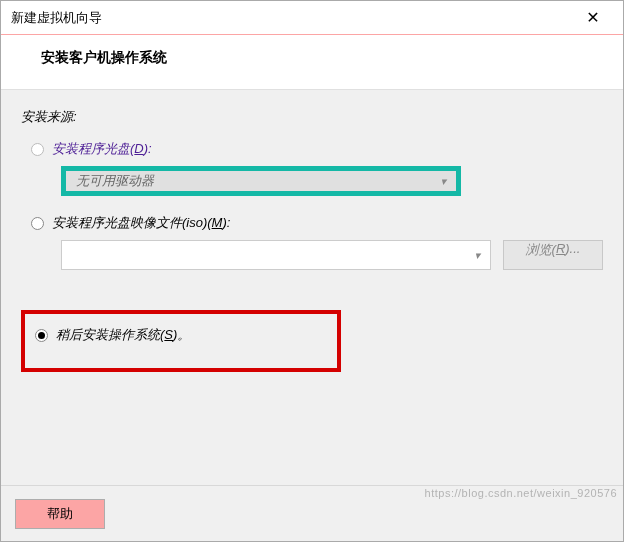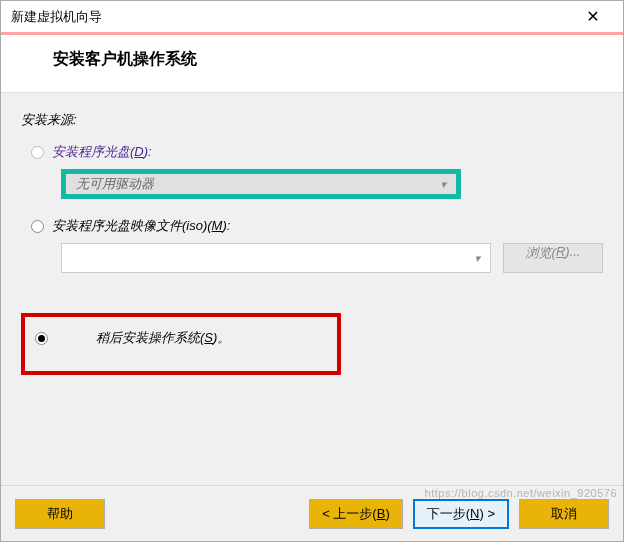--- a/index.html
+++ b/index.html
@@ -17,43 +17,42 @@
     background: #fff;
     display: flex;
     flex-direction: column;
     position: relative;
   }
   .titlebar {
     height: 34px;
     display: flex;
     align-items: center;
     padding: 0 10px;
-    border-bottom: 3px solid #fca5a5;
+    border-bottom: 1px solid #fca5a5;
     font-size: 13px;
   }
   .titlebar-title { flex: 1; }
   .close-btn {
     width: 40px;
     height: 28px;
     display: flex;
     align-items: center;
     justify-content: center;
     cursor: pointer;
     font-size: 16px;
   }
   .header {
     padding: 14px 20px 16px 40px;
     border-bottom: 1px solid #e0e0e0;
     background: #fff;
   }
   .header-title {
     font-weight: bold;
-    font-size: 16px;
+    font-size: 14px;
     margin-bottom: 6px;
-    margin-left: 12px;
   }
   .header-sub {
     font-size: 13px;
     padding-left: 20px;
   }
   .body {
     flex: 1;
     padding: 18px 20px 10px 20px;
     background: #f0f0f0;
     font-style: italic;
@@ -124,38 +123,38 @@
     display: flex;
     align-items: flex-start;
     justify-content: center;
   }
   .highlight-box {
     margin-top: 40px;
     border: 4px solid #d40000;
     padding: 12px 14px 14px 6px;
     width: 320px;
   }
-  .highlight-box .opt-row { padding-left: 4px; margin-bottom: 10px; gap: 40px; }
+  .highlight-box .opt-row { padding-left: 4px; margin-bottom: 10px; }
   .highlight-desc {
     padding-left: 26px;
     font-size: 13px;
   }
   .footer {
     height: 56px;
     border-top: 1px solid #d8d8d8;
     background: #f0f0f0;
     display: flex;
     align-items: center;
     padding: 0 14px;
   }
   .btn {
     height: 30px;
     min-width: 90px;
     padding: 0 12px;
-    background: #eab308;
+    background: #fca5a5;
     border: 1px solid #adadad;
     display: flex;
     align-items: center;
     justify-content: center;
     cursor: pointer;
     font-size: 13px;
   }
   .btn.primary {
     background: #e5f1fb;
     border: 2px solid #0078d7;
@@ -231,31 +230,16 @@
       </div>
     </div>
 
   </div>
 
   <div class="footer">
     <div class="btn">
       <span>帮助</span>
     </div>
     <div class="footer-spacer"></div>
-    <div class="footer-right">
-      <div class="btn">
-        <span>&lt; 上一步(</span>
-          <span class="underline">B</span>
-          <span>)</span>
-      </div>
-      <div class="btn primary">
-        <span>下一步(</span>
-          <span class="underline">N</span>
-          <span>) &gt;</span>
-      </div>
-      <div class="btn">
-        <span>取消</span>
-      </div>
-    </div>
   </div>
 
   <div class="watermark">https://blog.csdn.net/weixin_920576</div>
 </div>
 
 </body></html>

